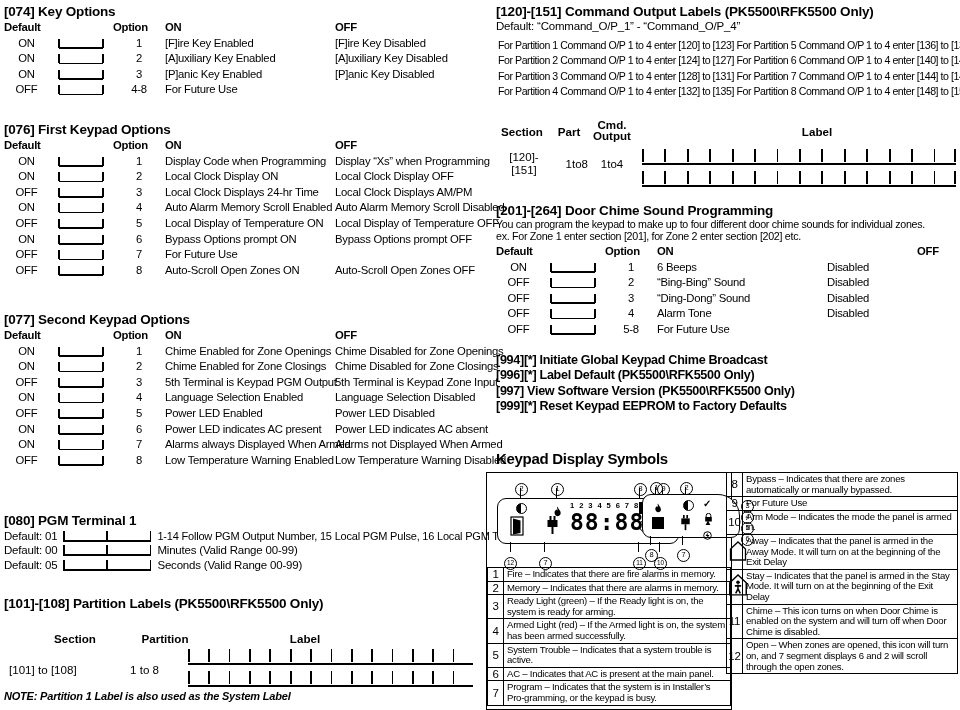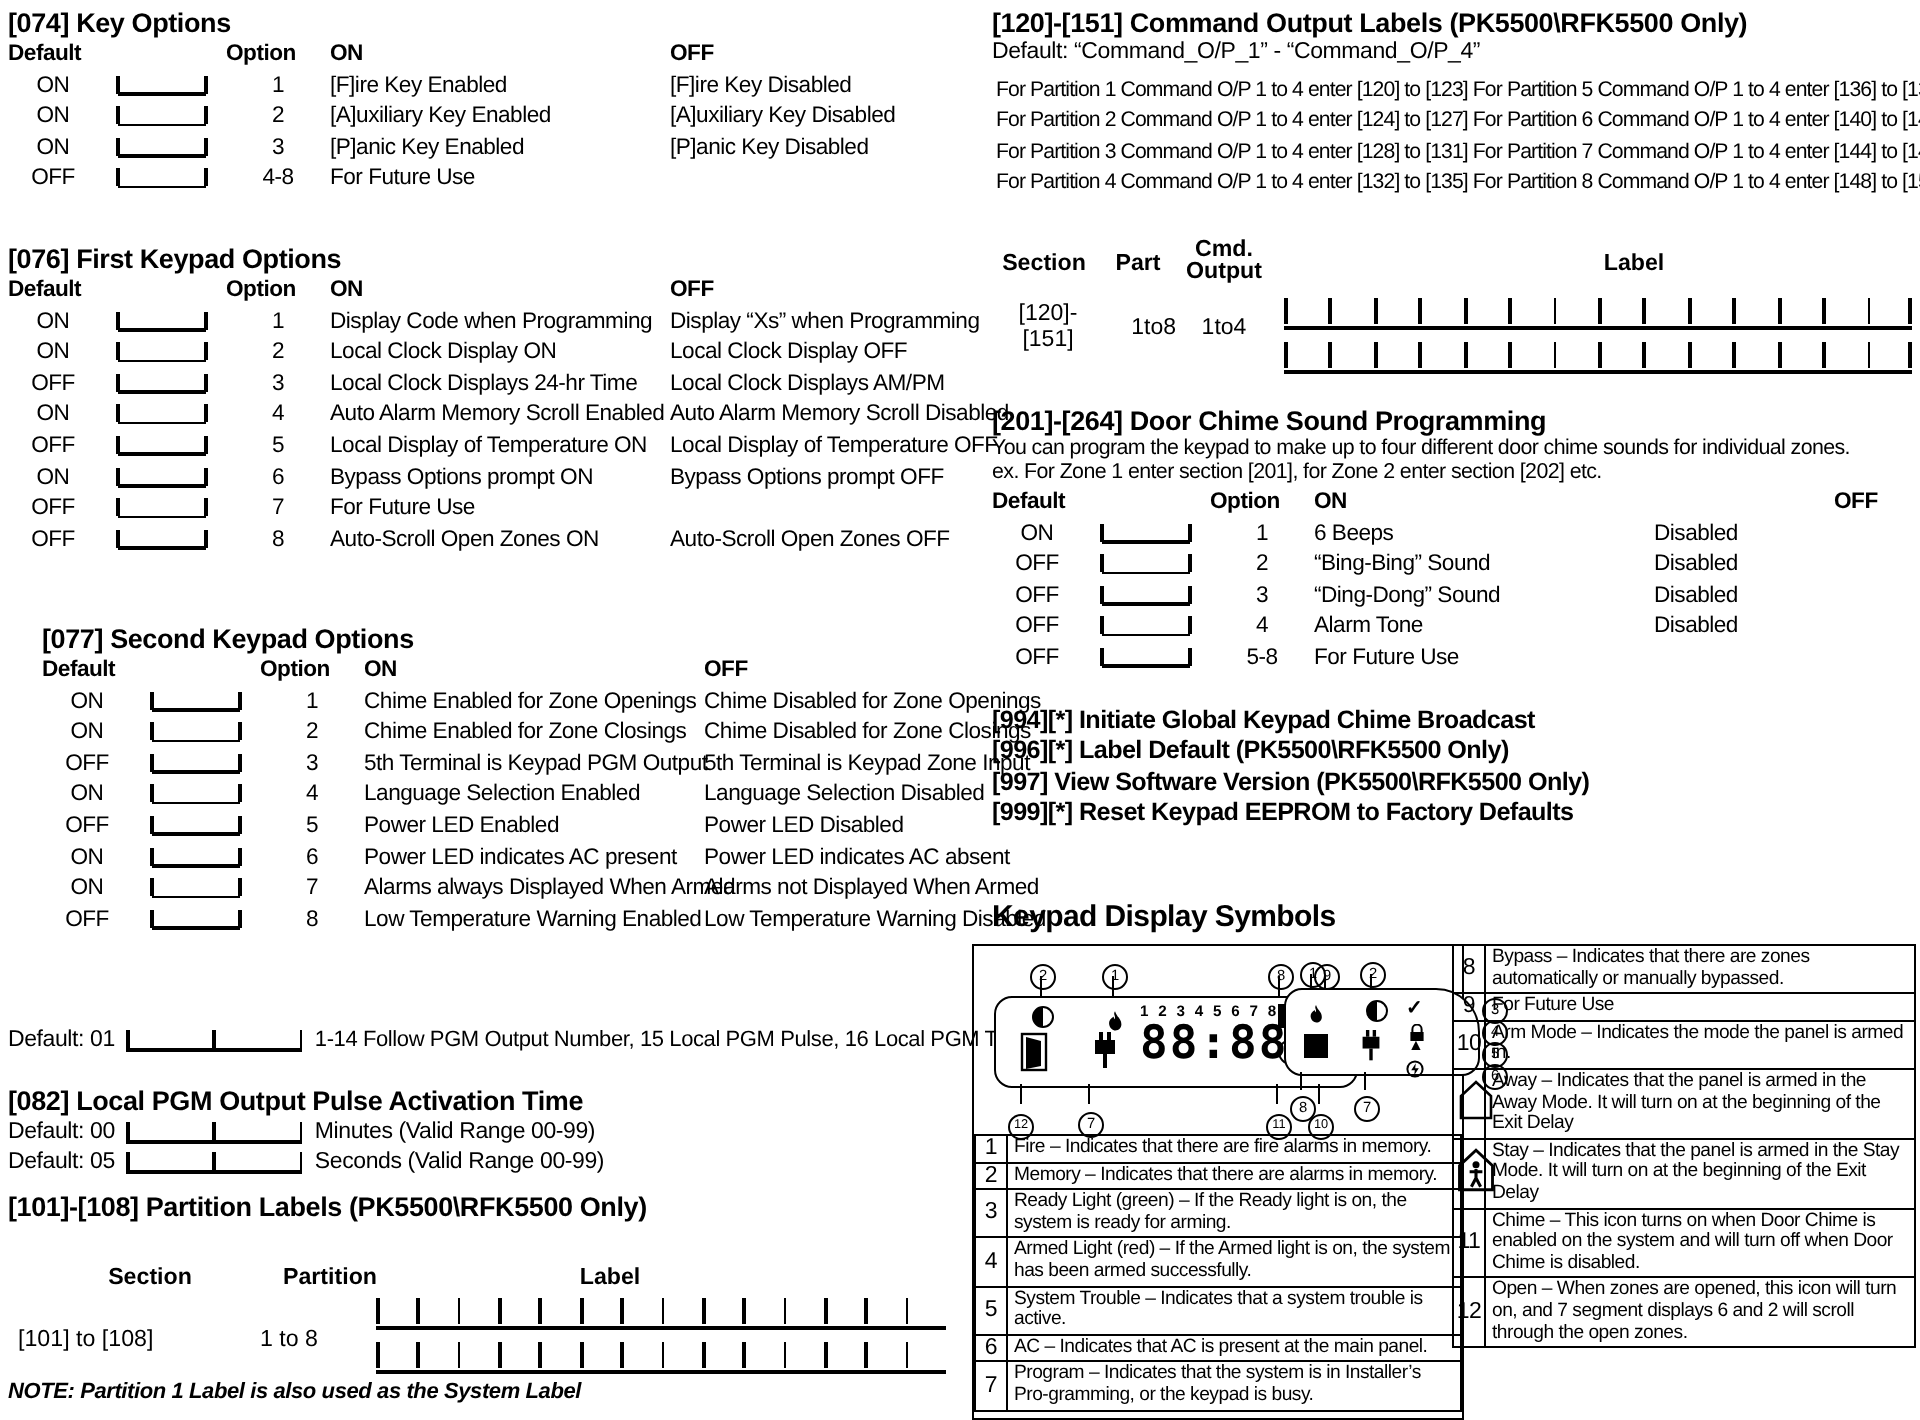--- a/index.html
+++ b/index.html
@@ -214,21 +214,21 @@
           <td class="c-def">OFF</td>
           <td class="c-box"><span class="box"><i></i></span></td>
           <td class="c-num">8</td>
           <td class="c-on">Auto-Scroll Open Zones ON</td>
           <td class="c-off">Auto-Scroll Open Zones OFF</td>
         </tr>
       </tbody>
         </table>
     </div>
 
-    <div class="abs" style="left:21px;top:312px;">
+    <div class="abs" style="left:4px;top:312px;">
       <div class="sec-head">[077] Second Keypad Options</div>
       <table class="opt">
         <tbody>
             <tr>
           <th class="h-def">Default</th>
           <th class="h-blank"></th>
           <th class="h-opt">Option</th>
           <th class="h-on">ON</th>
           <th class="h-off">OFF</th>
         </tr>
@@ -286,34 +286,34 @@
           <td class="c-box"><span class="box"><i></i></span></td>
           <td class="c-num">8</td>
           <td class="c-on">Low Temperature Warning Enabled</td>
           <td class="c-off">Low Temperature Warning Disabled</td>
         </tr>
       </tbody>
         </table>
     </div>
 
     <div class="abs" style="left:4px;top:513px;">
+      <div class="sec-head">[080] PGM Terminal 1</div>
       <div style="display:flex;align-items:center;gap:6px;margin-top:1px;">
         <span class="sub-line">Default: 01</span>
         <span class="fld" style="width:88px;">
           <span class="tick" style="left:0;"></span>
           <span class="tick" style="left:43px;"></span>
           <span class="tick" style="right:0;"></span>
           <span class="base"></span>
         </span>
         <span class="sub-line" style="font-size:11px;">1-14 Follow PGM Output Number, 15 Local PGM Pulse, 16 Local PGM Toggle</span>
       </div>
     </div>
 
     <div class="abs" style="left:4px;top:543px;">
-      <div class="sec-head">[082] Local PGM Output Pulse Activation Time</div>
       <div style="display:flex;align-items:center;gap:6px;margin-top:1px;">
         <span class="sub-line">Default: 00</span>
         <span class="fld" style="width:88px;">
           <span class="tick" style="left:0;"></span>
           <span class="tick" style="left:43px;"></span>
           <span class="tick" style="right:0;"></span>
           <span class="base"></span>
         </span>
         <span class="sub-line">Minutes (Valid Range 00-99)</span>
       </div>

